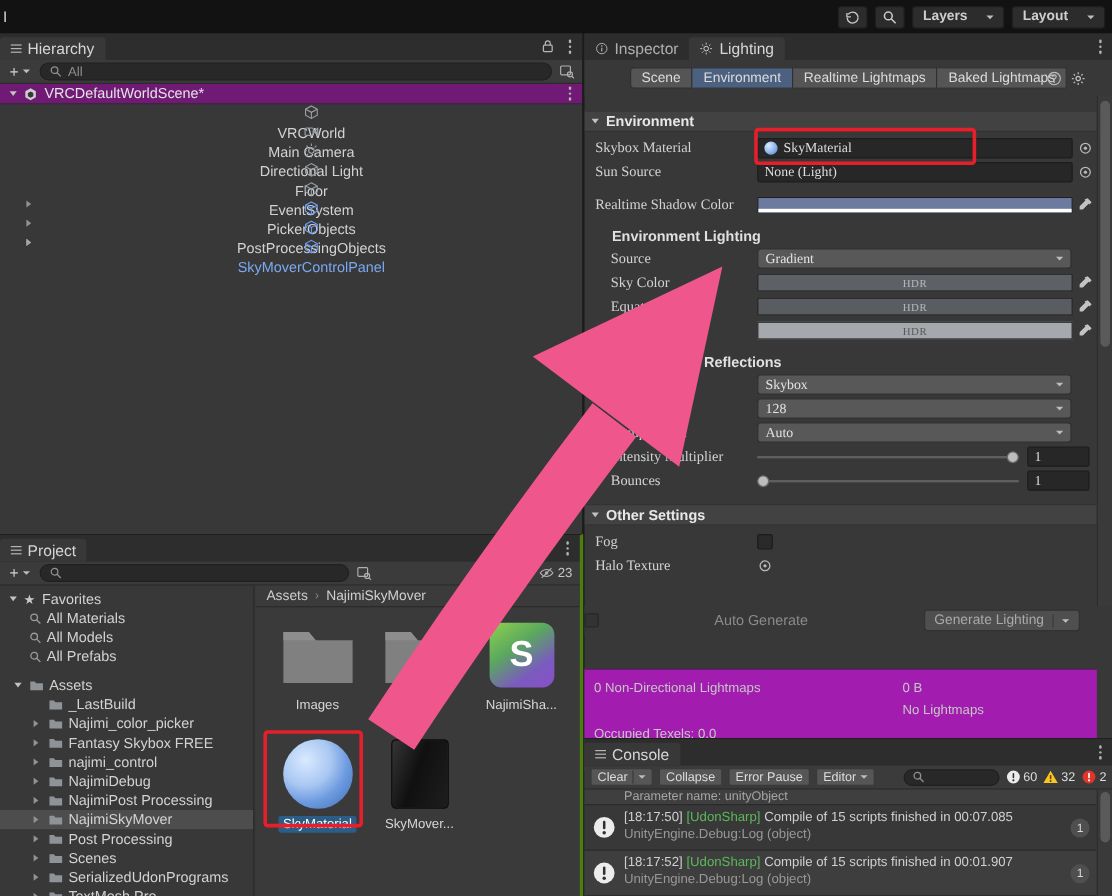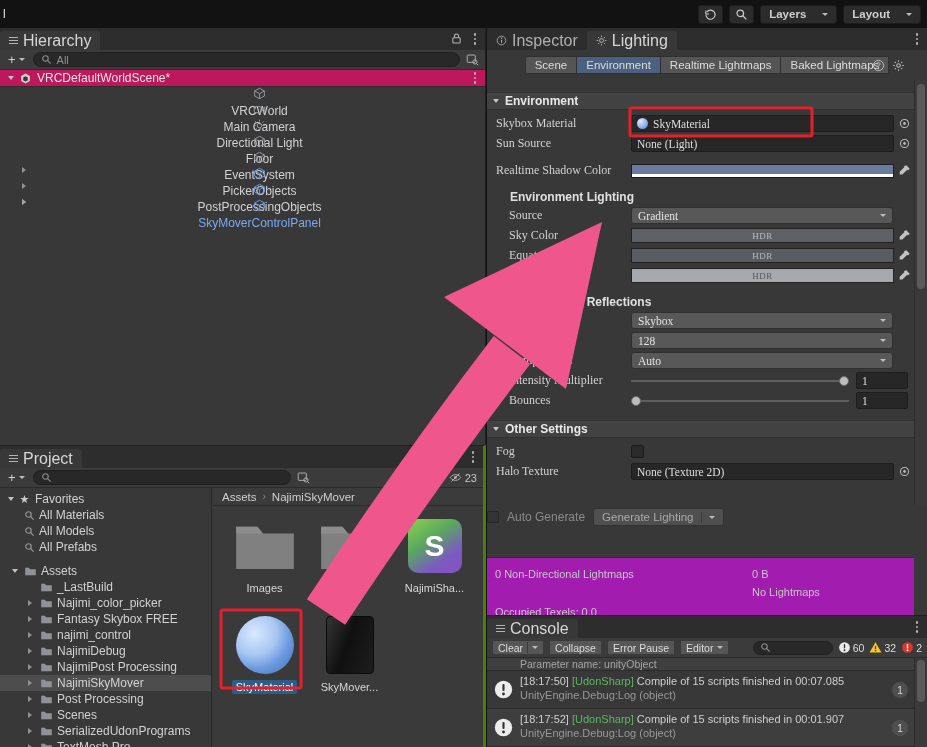--- a/index.html
+++ b/index.html
@@ -20,42 +20,42 @@
   .tb-partial { color:#e8e8e8; margin-left:3px; font-size:12px; }
   .tb-right { margin-left:auto; display:flex; gap:6px; align-items:center; padding-right:6px; }
   .tb-icon { width:25px; height:19px; background:#2c2c2c; border:1px solid #1d1d1d; border-radius:3px;
              display:flex; align-items:center; justify-content:center; color:#c9c9c9; }
   .tb-drop { height:19px; background:#2c2c2c; border:1px solid #1d1d1d; border-radius:3px; color:#cfcfcf;
              font-size:11.5px; display:flex; align-items:center; gap:16px; padding:0 8px;font-weight:bold; }
 
   
   .tabstrip { height:22px; background:#2d2d2d; display:flex; align-items:flex-end; position:relative; }
   .tab { height:19px; display:flex; align-items:center; gap:5px; padding:0 9px; background:#383838;
-         color:#d6d6d6; border-radius:3px 3px 0 0; font-size:16px; }
+         color:#d6d6d6; border-radius:3px 3px 0 0; font-size:13px; }
   .tab.inactive { background:transparent; color:#b0b0b0; }
   .strip-right { position:absolute; right:7px; top:4px; display:flex; gap:9px; align-items:center; }
 
   .hamb { display:inline-flex; flex-direction:column; gap:1.5px; }
   .hamb i { display:block; width:9px; height:1.5px; background:#b5b5b5; }
   .kebab { display:inline-flex; flex-direction:column; gap:2px; padding:1px 2px; }
   .kebab i { width:2.5px; height:2.5px; border-radius:50%; background:#b5b5b5; }
 
   .dd-arrow { width:0; height:0; border-top:3.5px solid #bdbdbd; border-left:3px solid transparent; border-right:3px solid transparent; display:inline-block; }
   .arr-r { width:0; height:0; border-left:4px solid #929292; border-top:3.5px solid transparent; border-bottom:3.5px solid transparent; display:inline-block; }
   .arr-d { width:0; height:0; border-top:4px solid #c2c2c2; border-left:3.5px solid transparent; border-right:3.5px solid transparent; display:inline-block; }
 
   .toolbar { height:20px; background:#3b3b3b; border-bottom:1px solid #2b2b2b; display:flex; align-items:center; padding:0 6px; gap:6px; }
   .addbtn { display:flex; align-items:center; gap:3px; background:none; border:none; color:#cfcfcf; font-size:13px; padding:0 2px; font-family:inherit; }
   .searchfield { flex:1; height:15px; background:#282828; border:1px solid #202020; border-radius:8px;
                  display:flex; align-items:center; gap:5px; padding:0 7px; color:#8f8f8f; font-size:11px; }
   .ic { width:13px; height:13px; flex:none; }
   .ic11 { width:11px; height:11px; flex:none; }
 
   
-  .scene-row { height:17px; background:#be185d; border-bottom:1px solid #2d2d2d; display:flex; align-items:center; gap:5px; padding:0 6px 0 8px; color:#e3e3e3; position:relative; }
+  .scene-row { height:17px; background:#701a75; border-bottom:1px solid #2d2d2d; display:flex; align-items:center; gap:5px; padding:0 6px 0 8px; color:#e3e3e3; position:relative; }
   .scene-name { font-size:12px; }
   .trow { height:16px; display:flex; align-items:center; gap:4px; padding-left:34px; color:#d2d2d2; position:relative;flex-direction:column; }
   .trow .arr-r { position:absolute; left:22px; }
   .c-gray { color:#9aa0a6; } .c-blue { color:#6f9ff0; }
   .prefab-name { color:#7aa9f0; }
   .row-open-arrow { position:absolute; right:7px; border-left-color:#a5a5a5; }
 
   
   #proj-tree { position:absolute; left:0; top:42px; width:212px; bottom:0; overflow:hidden; border-right:1px solid #2a2a2a; }
   .ptrow { height:16px; display:flex; align-items:center; gap:4px; padding-left:24px; color:#d2d2d2; position:relative; }
@@ -121,21 +121,21 @@
   .sliderwrap { flex:1; display:flex; align-items:center; gap:7px; margin-right:6px; }
   .slider { flex:1; height:12px; position:relative; }
   .slider .track { position:absolute; left:0; right:0; top:5px; height:2px; background:#5f5f5f; }
   .slider .knob { position:absolute; top:1px; width:10px; height:10px; border-radius:50%; background:#bdbdbd; border:1px solid #6a6a6a; }
   .knob.kr { right:0; } .knob.kl { left:0; }
   .numfield { width:52px; flex:none; height:17px; background:#272727; border:1px solid #1d1d1d; border-radius:2px;
               display:flex; align-items:center; padding:0 5px; font-size:11.5px; color:#dedede; }
   .checkbox { width:13px; height:13px; background:#2a2a2a; border:1px solid #1b1b1b; border-radius:2px; }
 
   .gen-bar { position:absolute; left:0; top:477px; width:427px; height:24px; display:flex; align-items:center;
-             justify-content:flex-start; gap:8px; padding-right:14px; background:#383838; }
+             justify-content:space-between; gap:8px; padding-right:14px; background:#383838; }
   .dim { color:#8b8b8b; }
   .chk-dim { width:12px; height:12px; background:#333; border:1px solid #272727; border-radius:2px; }
   .gen-btn { height:18px; background:#4f4f4f; border:1px solid #323232; border-radius:3px; color:#a9a9a9;
              font-size:11.5px; display:flex; align-items:center; gap:7px; padding:0 8px; font-family:inherit; }
   .vdiv { width:1px; height:11px; background:#3a3a3a; }
 
   .stats { position:absolute; left:0; top:529px; width:427px; height:86px; background:#a21caf; border-top:1px solid #2c2c2c;
            font-size:11px; color:#c6c6c6;text-align:center; }
   .stats span { position:absolute; white-space:nowrap; }
 
@@ -742,23 +742,20 @@
         <span class="arr-d"></span>
         <span>Other Settings</span>
       </div>
 
     <div class="l-row" style="margin-top:4px">
       <span class="l-label">Fog</span>
       <span class="checkbox"></span>
     </div>
     <div class="l-row">
       <span class="l-label">Halo Texture</span>
-      <div class="objfield">
-        <span>None (Texture 2D)</span>
-      </div>
       <svg class="picker">
           <use href="#i-picker"></use>
         </svg>
     </div>
   </div>
 
   <div class="vscroll" style="top:52px;height:425px">
     <div class="vthumb" style="top:4px;height:205px"></div>
   </div>
 

